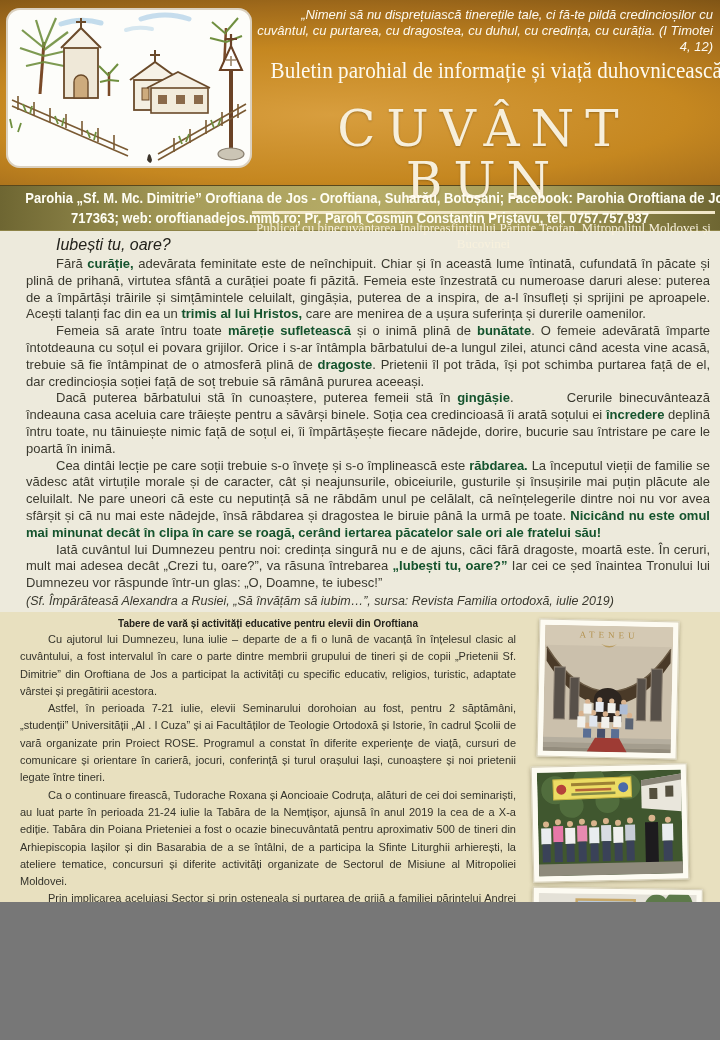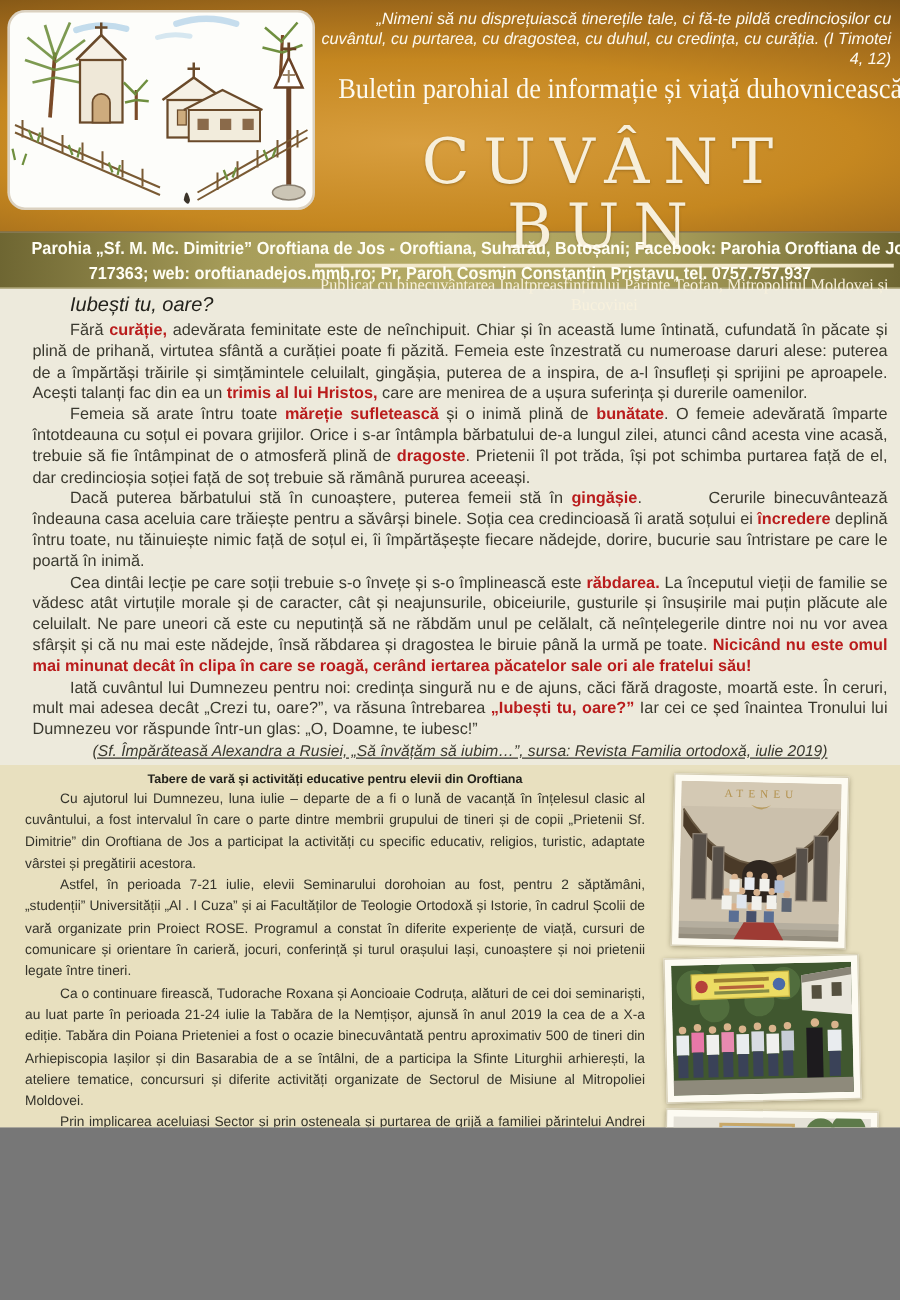--- a/index.html
+++ b/index.html
@@ -27,22 +27,22 @@
   .parish-bar{height:44px;display:flex;flex-direction:column;justify-content:center;
     background:linear-gradient(90deg,#6e6632 0%,#a79d5a 26%,#b6ac67 50%,#a79d5a 74%,#6e6632 100%);
     border-top:1px solid #59481c;border-bottom:1px solid #8d8347;
     color:#fffef4;font-weight:bold;font-size:14px;line-height:20px;text-align:center;}
   .parish-bar>div{transform:scaleX(.93);transform-origin:50% 50%;white-space:nowrap;}
 
   
   .article1{background:#edeadc;padding:5px 10px 4px 26px;color:#3a392f;}
   .article1 h2{margin:0 0 2px 30px;font-size:16px;font-style:italic;font-weight:normal;color:#23221c;}
   .article1 p{margin:0;font-size:13px;line-height:16.8px;text-align:justify;text-indent:30px;}
-  .article1 b{color:#b91c1c;margin-top:46px;}
-  .attribution{margin-top:2px;text-align:center;font-style:italic;font-size:12.5px;color:#3a392f;text-decoration:underline;}
+  .article1 b{color:#14532d;margin-top:46px;}
+  .attribution{margin-top:2px;text-align:left;font-style:italic;font-size:12.5px;color:#3a392f;}
 
   
   .article2{background:#e8e0bf;padding:4px 8px 0 20px;color:#34332b;overflow:hidden;height:410px;}
   .article2 h3{margin:2px 0 2px 0;font-size:10px;font-weight:bold;text-align:center;color:#23221c;}
   .article2 p{margin:0;font-size:11px;line-height:17.3px;text-align:justify;text-indent:28px;}
   .byline{text-align:left;font-size:10px;margin-top:1px;}
 
   .photo-col{float:right;width:188px;margin:4px 0 4px 8px;display:flex;flex-direction:column;
     align-items:flex-end;gap:7px;}
   .frame{margin:0;background:#fdfbf2;border:1px solid #d6cfb6;padding:5px;

